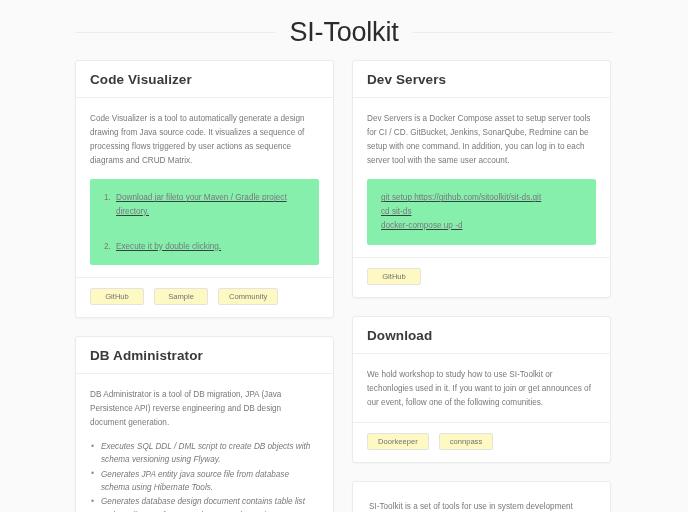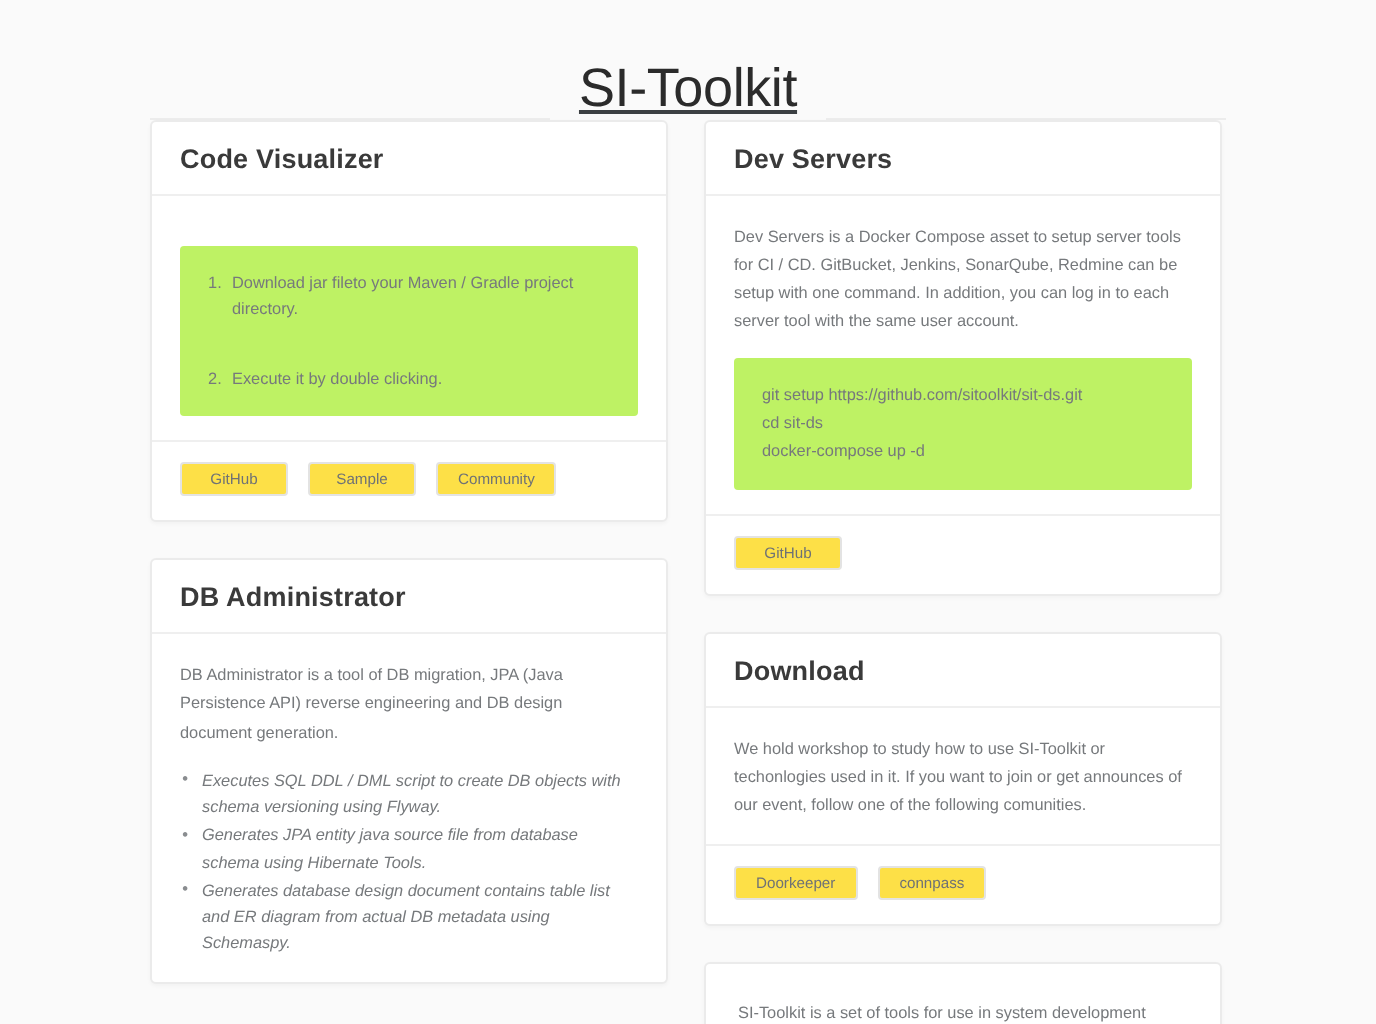--- a/index.html
+++ b/index.html
@@ -11,26 +11,25 @@
   body {
     background: #fafafa;
     font-family: "Liberation Sans", sans-serif;
     color: #3c4043;
     -webkit-font-smoothing: antialiased;
   }
 
   
   .page-header {
     display: flex;
-    align-items: flex-end;
+    align-items: center;
     justify-content: center;
     padding: 0 75px;
     height: 56px;
     margin-top: 4px;
-    text-decoration: underline;
   }
   .title-rule {
     flex: 1 1 auto;
     height: 1px;
     background: #ececec;
   }
   .page-title {
     font-size: 27px;
     font-weight: 400;
     color: #2b2b2b;
@@ -75,24 +74,25 @@
     padding: 14px 14px 12px 14px;
   }
   .card-text {
     font-size: 8.2px;
     line-height: 1.72;
     color: #76797c;
   }
 
   
   .block {
-    background: #bef264;
+    background: #86efac;
     border-radius: 2px;
     margin-top: 11px;
     padding: 12px 14px 12px 14px;
+    text-decoration: underline;
   }
   .block-list {
     list-style: none;
     counter-reset: step;
   }
   .block-list li {
     font-size: 8.2px;
     line-height: 1.6;
     color: #76797c;
     counter-increment: step;
@@ -143,21 +143,21 @@
     display: flex;
     gap: 10px;
   }
   .btn {
     display: inline-flex;
     align-items: center;
     justify-content: center;
     min-width: 54px;
     height: 17px;
     padding: 0 10px;
-    background: #fde047;
+    background: #fef9c3;
     border: 1px solid #e3e3e3;
     border-radius: 2px;
     font-size: 7.6px;
     color: #6f7275;
     font-family: "Liberation Sans", sans-serif;
     cursor: pointer;
     white-space: nowrap;
   }
 
   
@@ -174,20 +174,21 @@
 
 <div class="columns">
 
   <div class="col">
 
     <div class="card">
       <div class="card-header">
         <div class="card-title">Code Visualizer</div>
       </div>
       <div class="card-body">
+        <p class="card-text">Code Visualizer is a tool to automatically generate a design drawing from Java source code. It visualizes a sequence of processing flows triggered by user actions as sequence diagrams and CRUD Matrix.</p>
         <div class="block">
           <ol class="block-list">
             <li>Download jar fileto your Maven / Gradle project directory.</li>
             <li>Execute it by double clicking.</li>
           </ol>
         </div>
       </div>
       <div class="card-footer">
         <button class="btn">GitHub</button>
         <button class="btn">Sample</button>

